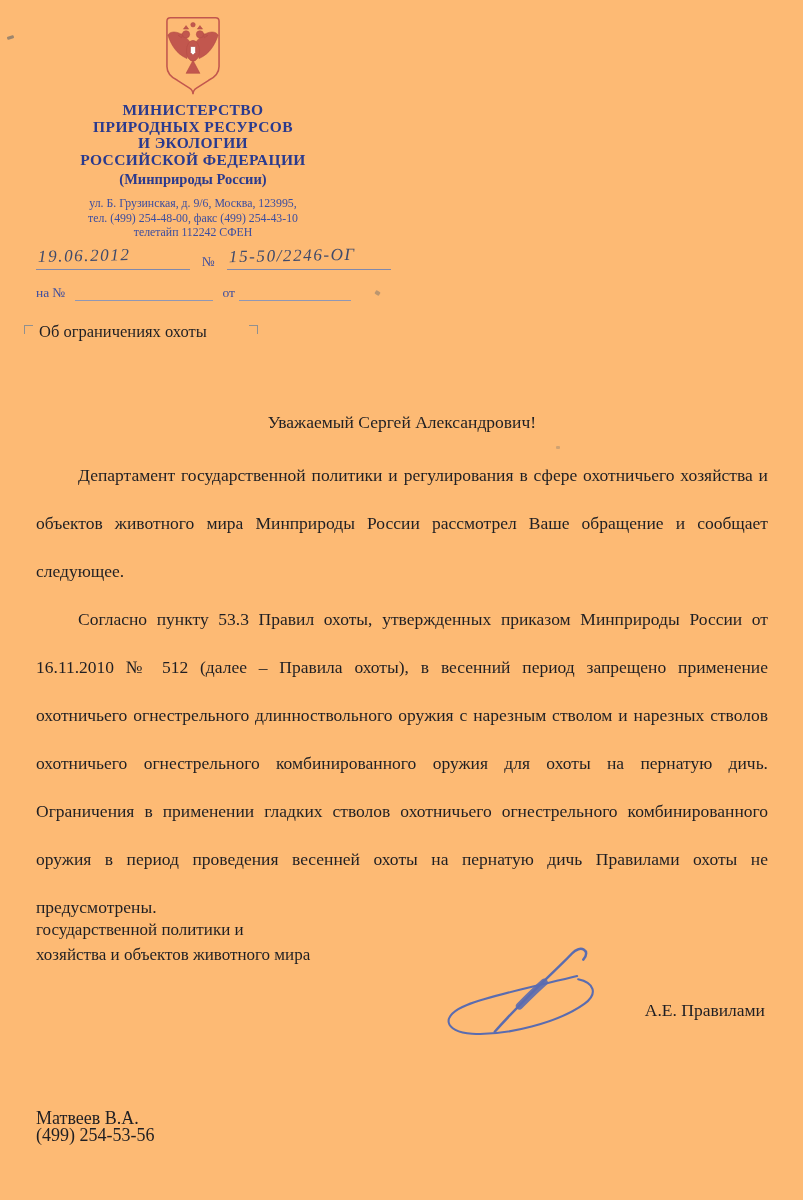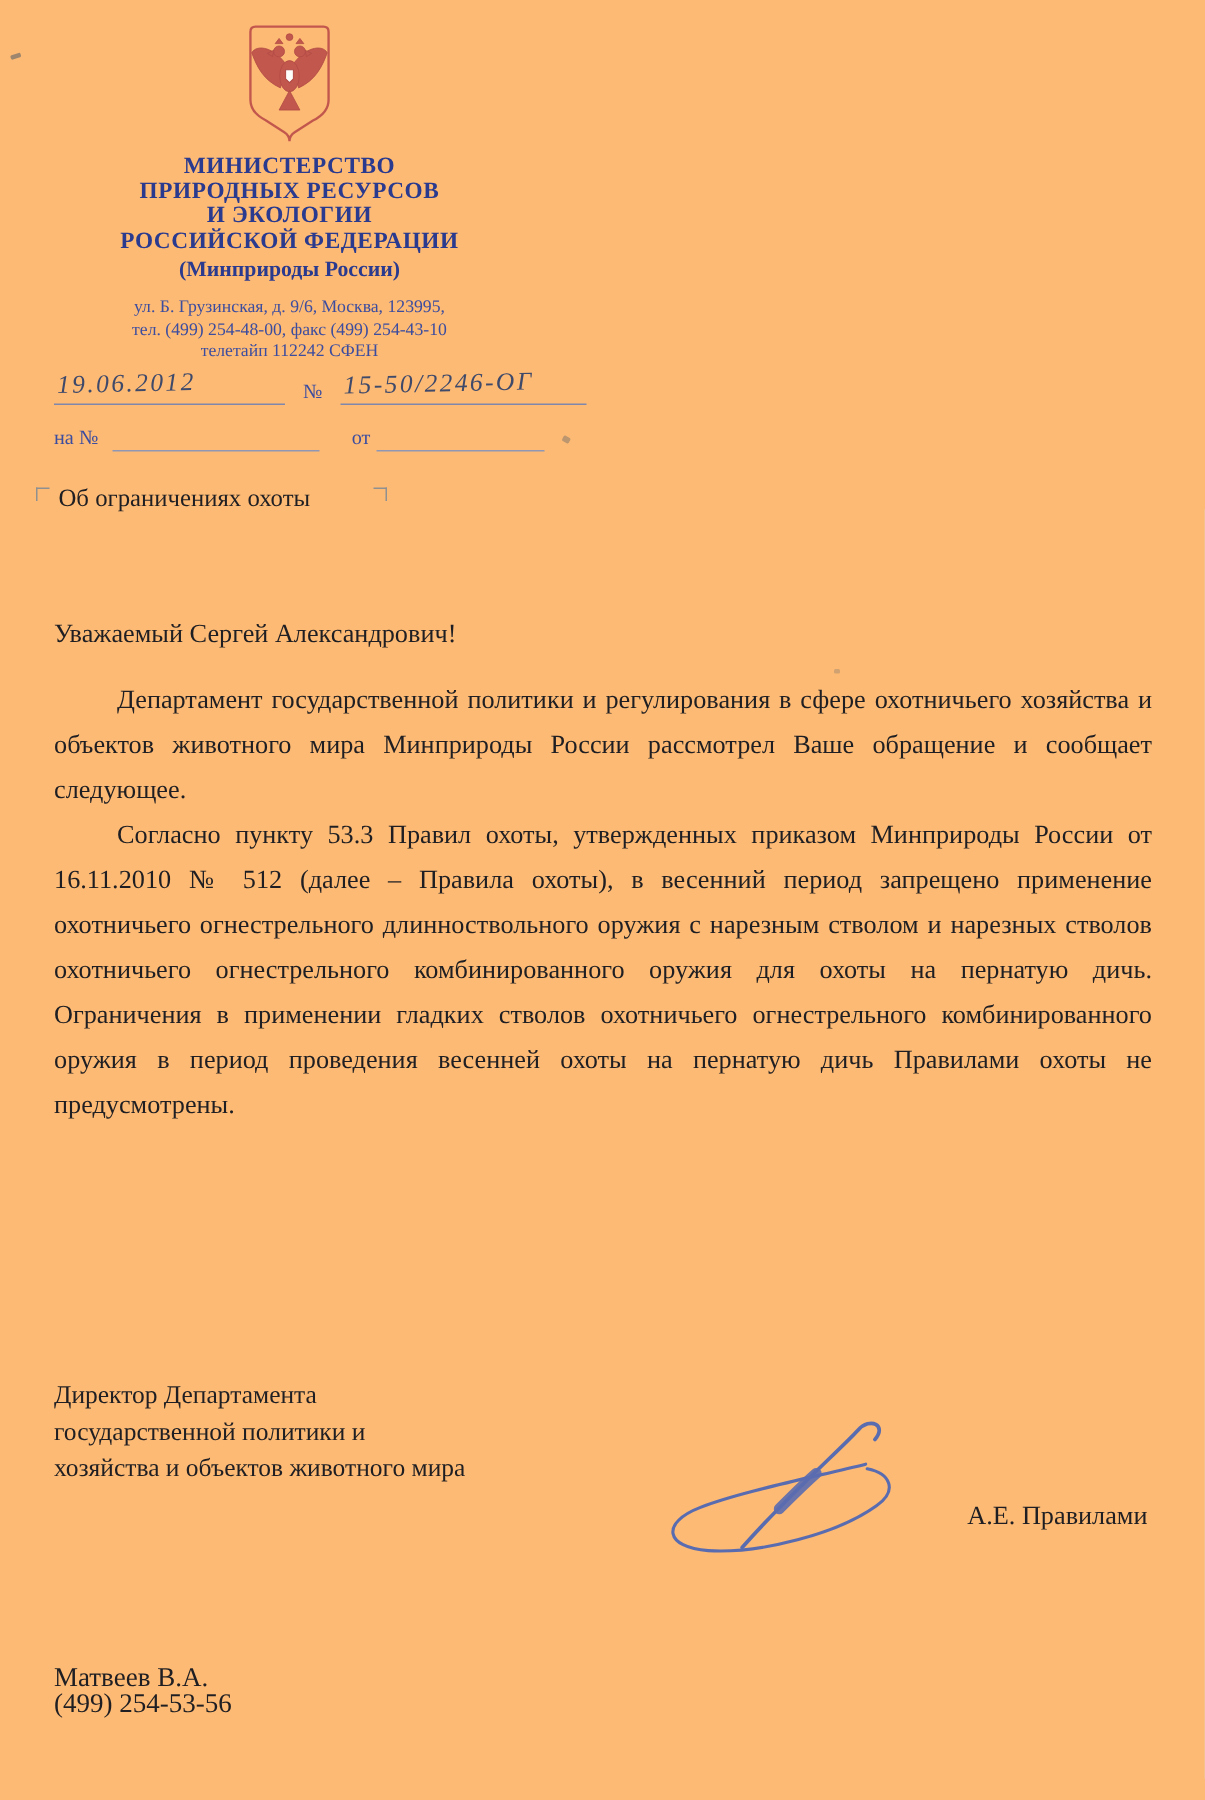--- a/index.html
+++ b/index.html
@@ -27,23 +27,23 @@
   .ref-label { font-size:13.5px; color:var(--address-blue,#3c4da0); }
   .blank-slot { display:inline-block; height:15px; border-bottom:1.4px solid #8f97b5;
     vertical-align:bottom; }
   
   .subject { position:absolute; left:39px; top:322px; font-size:16.5px; }
   .corner { position:absolute; width:8px; height:8px; }
   .corner-left  { left:24px;  top:325px; border-left:1.4px solid #909090; border-top:1.4px solid #909090; }
   .corner-right { left:249px; top:325px; border-right:1.4px solid #909090; border-top:1.4px solid #909090; }
   
   .salutation { position:absolute; left:36px; top:412px; width:732px;
-    text-align:left; font-size:17.5px; }
+    text-align:center; font-size:17.5px; }
   .body-text { position:absolute; left:36px; top:451px; width:732px; }
-  .body-text p { margin:0; font-size:17.5px; line-height:30px;
+  .body-text p { margin:0; font-size:17.5px; line-height:48px;
     text-align:justify; text-indent:42px; }
   
   .sig-title { position:absolute; left:36px; top:918px; font-size:17px; line-height:24.6px; }
   .sig-scribble { position:absolute; left:433px; top:940px; }
   .signer { position:absolute; right:38px; top:1000px; font-size:17.5px; }
   
   .footer { position:absolute; left:36px; top:1110px; font-size:18px; line-height:17px; }
   
   .speck { position:absolute; background:#6a6a6a; opacity:.65; border-radius:1px; }
 </style>
@@ -85,36 +85,35 @@
   </div>
 
   <div class="ref-row1">
     <span class="hw-slot" style="width:148px;"><span class="hw">19.06.2012</span></span>
     <span class="ref-label" style="margin:0 8px;">№</span>
     <span class="hw-slot" style="width:158px;"><span class="hw">15-50/2246-ОГ</span></span>
   </div>
   <div class="ref-row2">
     <span class="ref-label">на №</span>
     <span class="blank-slot" style="width:138px; margin-left:6px;"></span>
-    <span class="ref-label" style="margin-left:17px;">от</span>
+    <span class="ref-label" style="margin-left:5px;">от</span>
     <span class="blank-slot" style="width:112px;"></span>
   </div>
 
   <div class="corner corner-left"></div>
   <div class="corner corner-right"></div>
   <div class="subject">Об ограничениях охоты</div>
 
   <div class="salutation">Уважаемый Сергей Александрович!</div>
   <div class="body-text">
     <p>Департамент государственной политики и регулирования в сфере охотничьего хозяйства и объектов животного мира Минприроды России рассмотрел Ваше обращение и сообщает следующее.</p>
     <p>Согласно пункту 53.3 Правил охоты, утвержденных приказом Минприроды России от 16.11.2010 № 512 (далее – Правила охоты), в весенний период запрещено применение охотничьего огнестрельного длинноствольного оружия с нарезным стволом и нарезных стволов охотничьего огнестрельного комбинированного оружия для охоты на пернатую дичь. Ограничения в применении гладких стволов охотничьего огнестрельного комбинированного оружия в период проведения весенней охоты на пернатую дичь Правилами охоты не предусмотрены.</p>
   </div>
 
   <div class="sig-title">
-    <div>Директор Департамента</div>
     <div>государственной политики и</div>
     <div>хозяйства и объектов животного мира</div>
   </div>
 
   <span class="sig-scribble">
     <svg width="175" height="100" viewBox="0 0 170 95">
       <g fill="none" stroke="#5a6cb0" stroke-linecap="round">
         <path d="M146,18 C154,9 143,3 135,12 C124,24 88,56 60,88" stroke-width="2.4"></path>
         <path d="M140,34 C108,42 58,52 33,62 C7,72 10,88 38,90 C72,92 122,79 147,61 C161,51 156,40 141,37" stroke-width="2"></path>
         <path d="M84,63 C92,55 100,47 108,40" stroke-width="7" opacity="0.9"></path>

